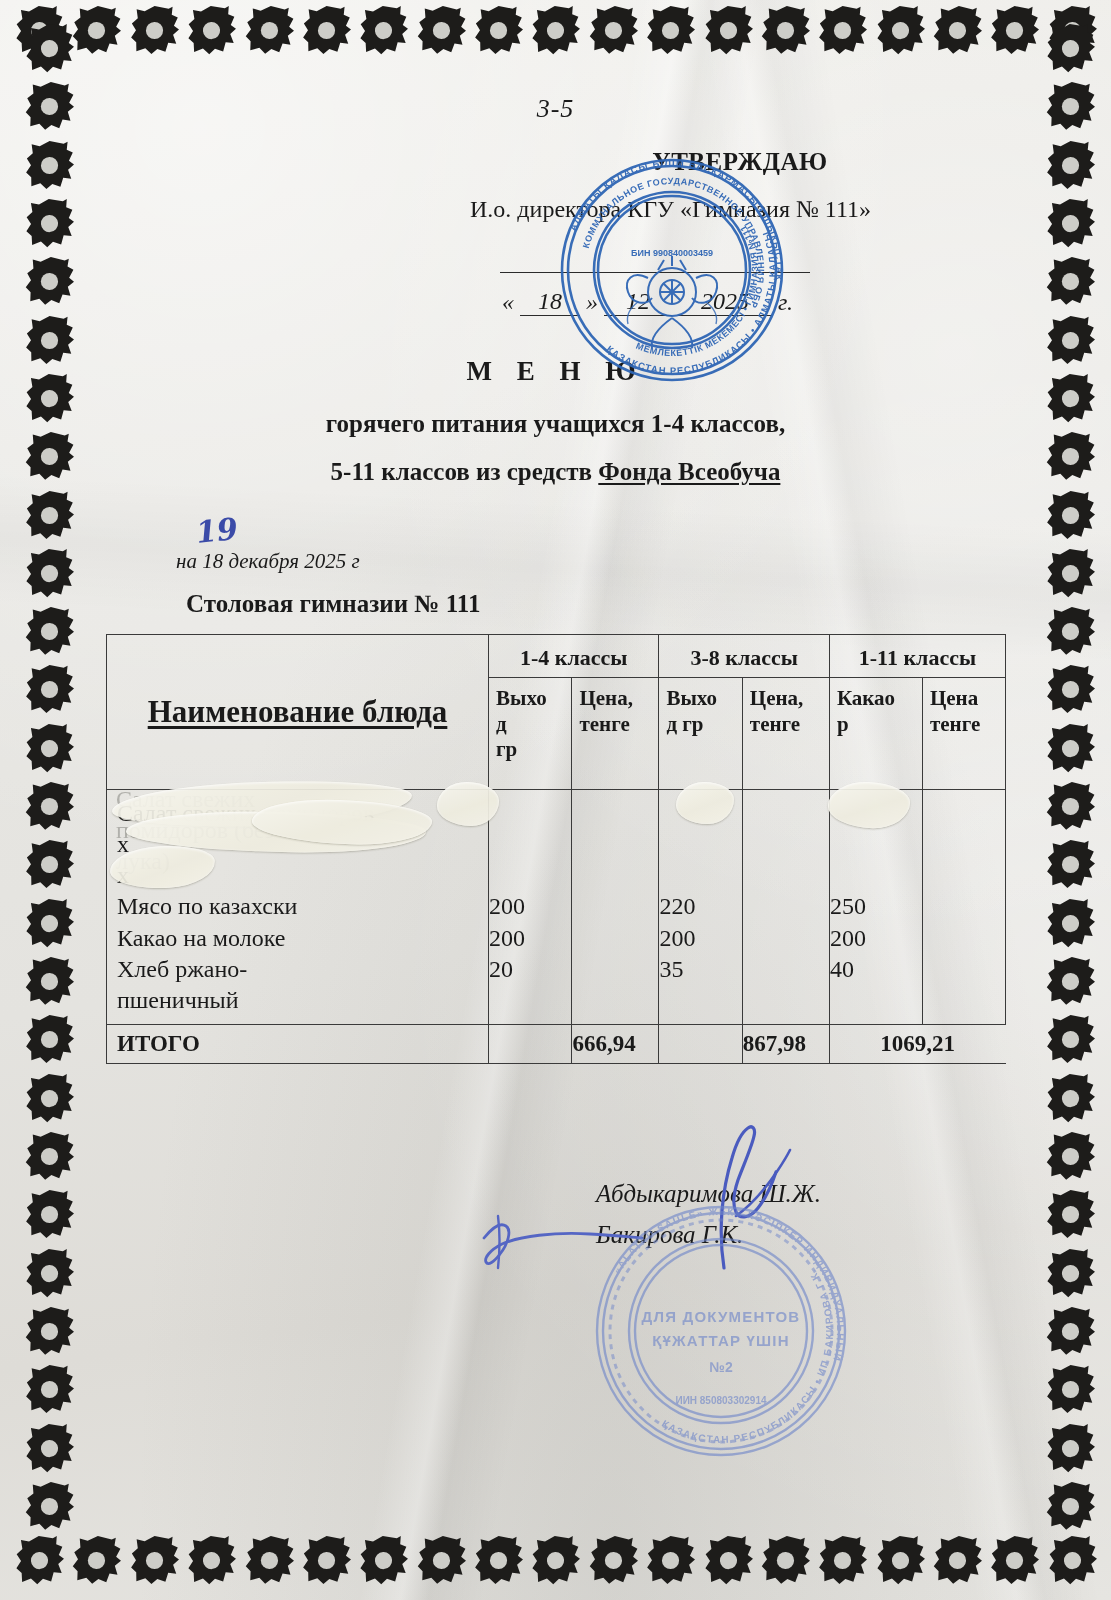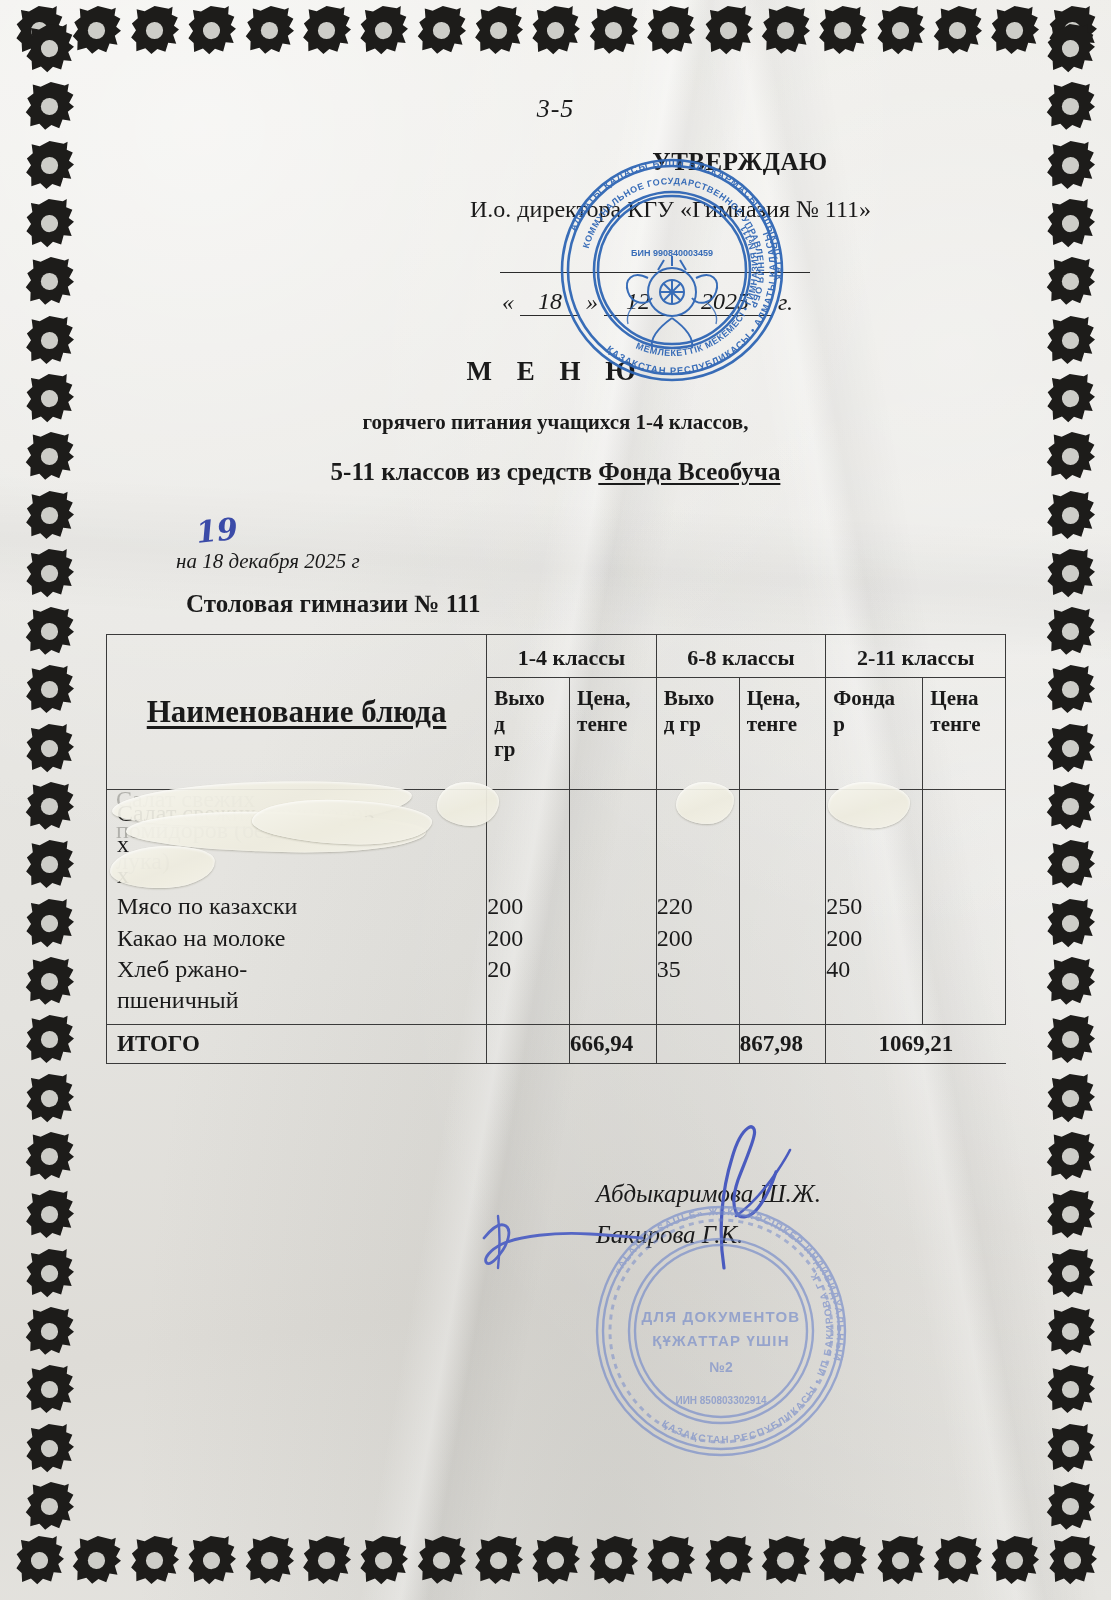--- a/index.html
+++ b/index.html
@@ -46,21 +46,21 @@
   #approve .apTitle{font-size:25px;font-weight:bold;letter-spacing:.5px;text-align:center;}
   #approve .apLine{font-size:24px;margin-top:20px;white-space:nowrap;}
   #approve .apName{font-size:24px;margin-top:24px;text-align:right;padding-right:16px;}
   #sigrule{position:absolute;left:500px;top:272px;width:310px;border-bottom:1.6px solid #2b2b2b;}
   #datebox{position:absolute;left:502px;top:288px;width:320px;font-style:italic;font-size:24px;
            display:flex;align-items:flex-end;gap:6px;}
   #datebox .u{border-bottom:1.6px solid #2b2b2b;display:inline-block;text-align:center;padding:0 4px;}
   #datebox .d1{width:52px;} #datebox .d2{width:60px;} #datebox .d3{width:86px;}
 
   #menuword{position:absolute;left:0;right:0;top:356px;font-size:27px;font-weight:bold;letter-spacing:9px;}
-  #sub1{position:absolute;left:0;right:0;top:410px;font-size:21px;font-weight:bold;}
+  #sub1{position:absolute;left:0;right:0;top:410px;font-size:25px;font-weight:bold;}
   #sub2{position:absolute;left:0;right:0;top:458px;font-size:25px;font-weight:bold;}
   #sub2 .udl{text-decoration:underline;text-underline-offset:3px;}
 
   #dateline{position:absolute;left:176px;top:549px;font-style:italic;font-size:21px;}
   #handcorr{position:absolute;left:196px;top:513px;font-size:30px;color:#3b4ba8;
             font-family:"DejaVu Serif",serif;font-style:italic;font-weight:bold;
             transform:rotate(-6deg);}
   #canteen{position:absolute;left:186px;top:590px;font-size:25px;font-weight:bold;}
 
   
@@ -769,43 +769,43 @@
 
 <div id="handcorr">19</div>
 <div id="dateline">на 18 декабря 2025 г</div>
 <div id="canteen">Столовая гимназии № 111</div>
 
 <table id="tbl">
   <tbody>
       <tr>
     <td class="nm" rowspan="2">Наименование блюда</td>
     <td class="grp" colspan="2">1-4 классы</td>
-    <td class="grp" colspan="2">6-8 классы</td>
-    <td class="grp" colspan="2">2-11 классы</td>
+    <td class="grp" colspan="2">3-8 классы</td>
+    <td class="grp" colspan="2">1-11 классы</td>
   </tr>
   <tr>
     <td class="sub">
           <div>Выхо</div>
           <div>д</div>
           <div>гр</div>
         </td>
     <td class="sub">
           <div>Цена,</div>
           <div>тенге</div>
         </td>
     <td class="sub">
           <div>Выхо</div>
           <div>д гр</div>
         </td>
     <td class="sub">
           <div>Цена,</div>
           <div>тенге</div>
         </td>
     <td class="sub">
-          <div>Фонда</div>
+          <div>Какао</div>
           <div>р</div>
         </td>
     <td class="sub">
           <div>Цена</div>
           <div>тенге</div>
         </td>
   </tr>
   <tr>
     <td class="dishcell" id="c-dish">
           <div class="pad">Салат свежих помидоров</div>

